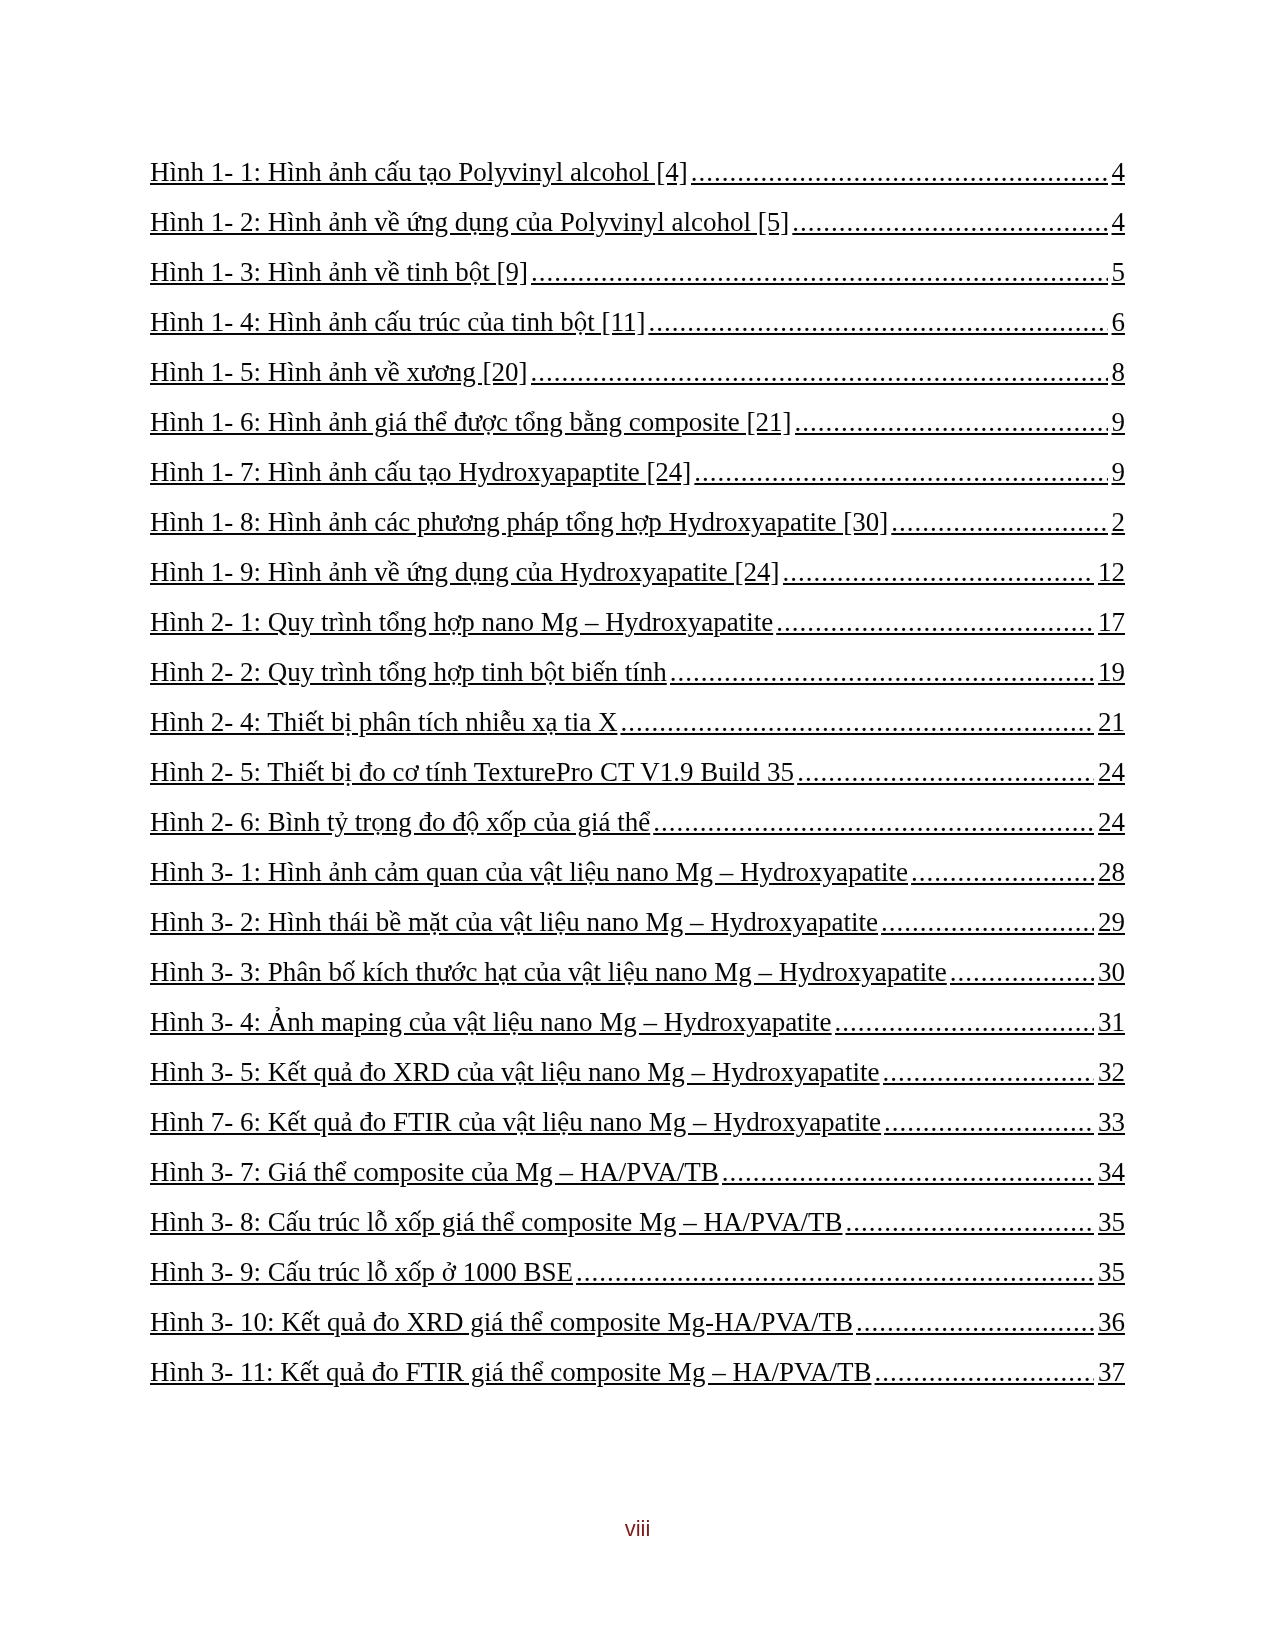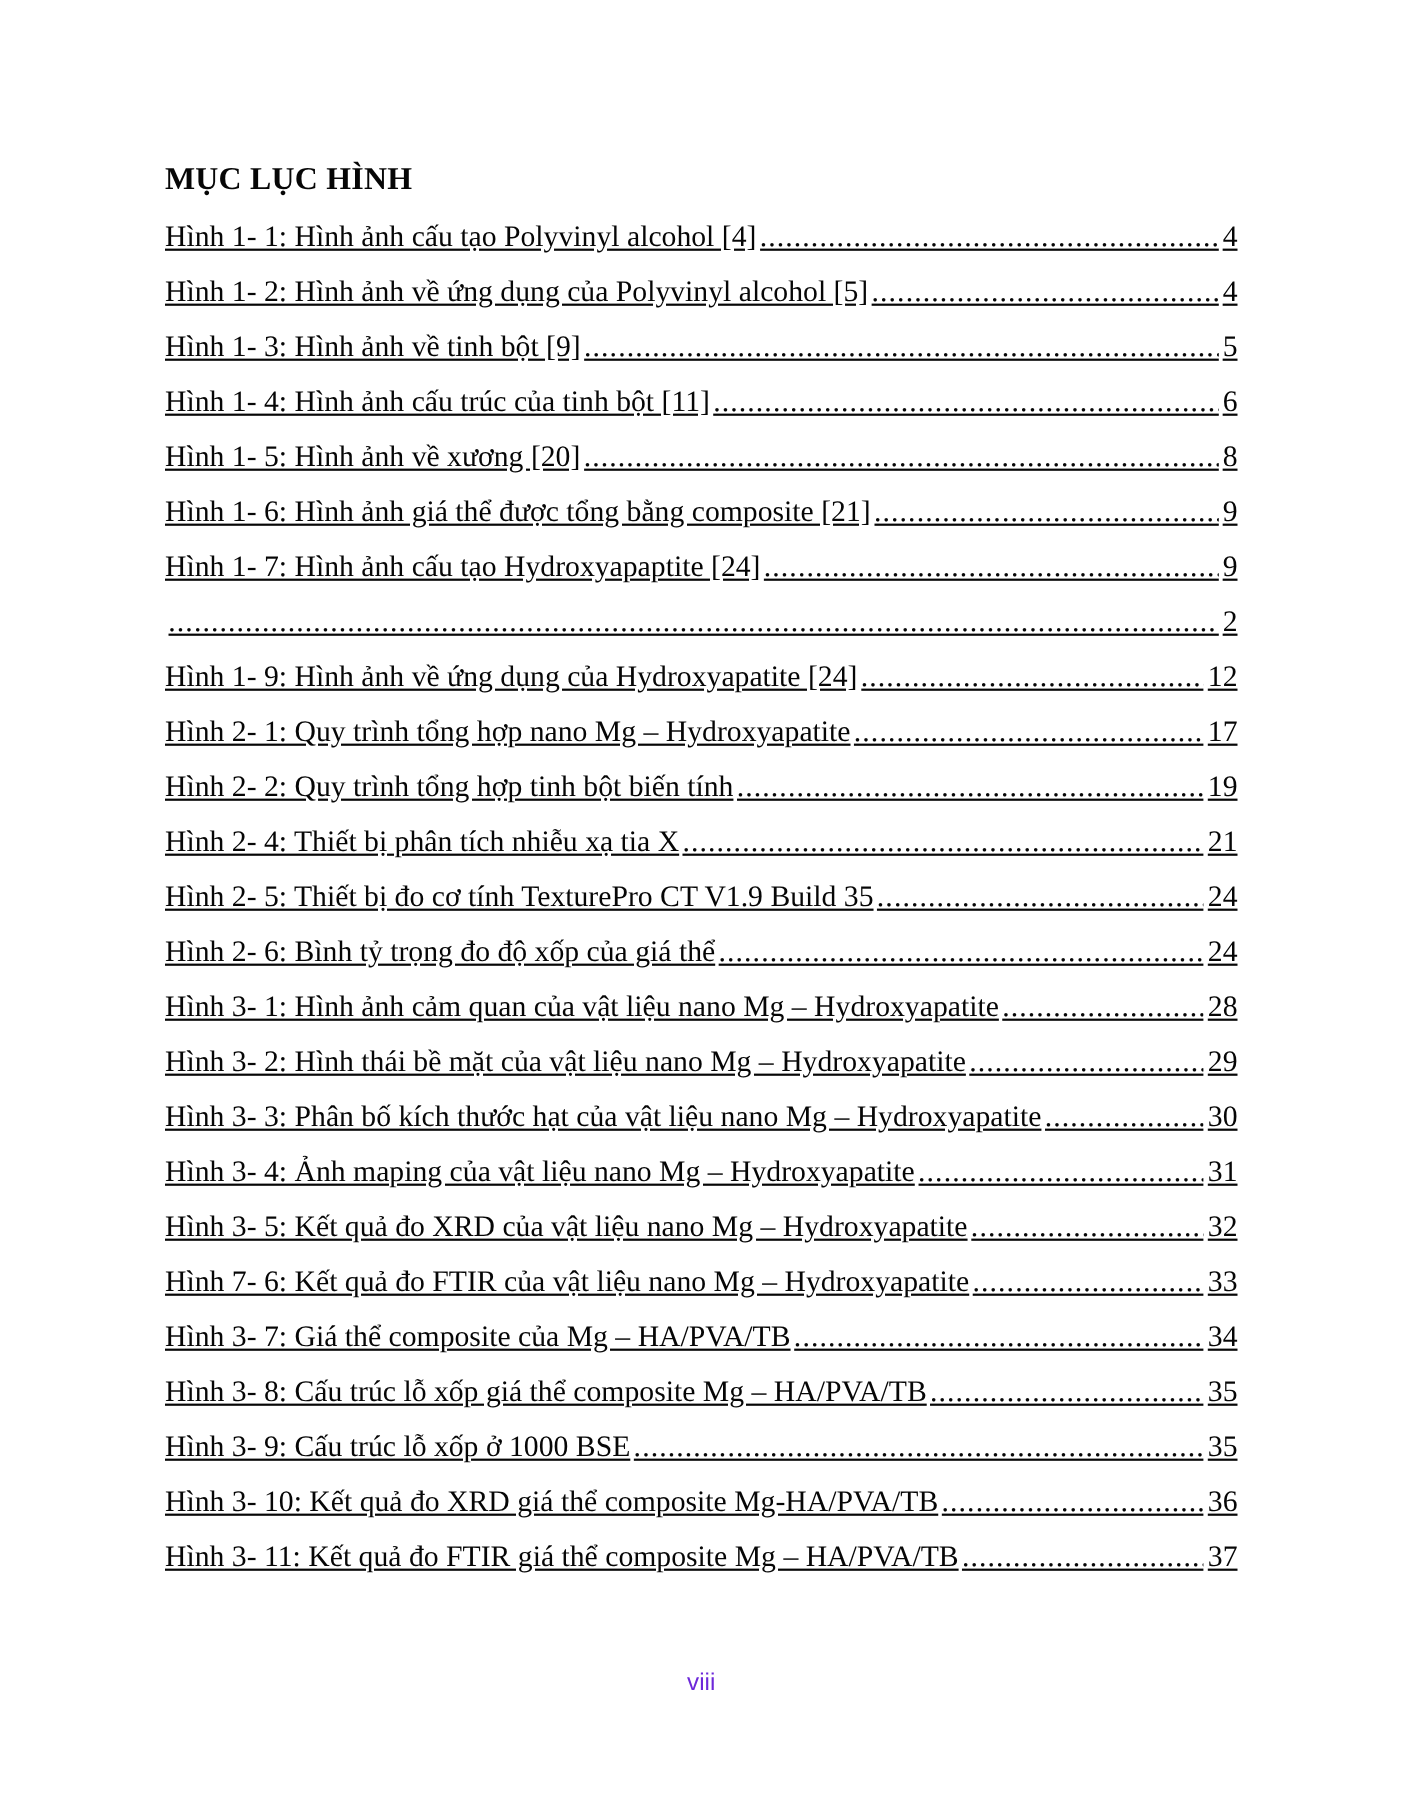--- a/index.html
+++ b/index.html
@@ -56,28 +56,27 @@
   }
   .footer {
     position: absolute;
     top: 1516px;
     left: 0;
     width: 1275px;
     text-align: center;
     font-family: "Liberation Sans", sans-serif;
     font-size: 22px;
     line-height: 26px;
-    color: #6d28d9;
+    color: #7f1d1d;
   }
 </style>
 </head>
 <body>
 
 <div class="page">
-  <h1 class="doc-title">MỤC LỤC HÌNH</h1>
 
   <div class="toc-list">
   <div class="entry">
     <span class="label">Hình 1- 1: Hình ảnh cấu tạo Polyvinyl alcohol [4]</span>
     <span class="leader"></span>
     <span class="page-num">4</span>
   </div>
 
   <div class="entry">
     <span class="label">Hình 1- 2: Hình ảnh về ứng dụng của Polyvinyl alcohol [5]</span>
@@ -109,20 +108,21 @@
     <span class="page-num">9</span>
   </div>
 
   <div class="entry">
     <span class="label">Hình 1- 7: Hình ảnh cấu tạo Hydroxyapaptite [24]</span>
     <span class="leader"></span>
     <span class="page-num">9</span>
   </div>
 
   <div class="entry">
+    <span class="label">Hình 1- 8: Hình ảnh các phương pháp tổng hợp Hydroxyapatite [30]</span>
     <span class="leader"></span>
     <span class="page-num">2</span>
   </div>
 
   <div class="entry">
     <span class="label">Hình 1- 9: Hình ảnh về ứng dụng của Hydroxyapatite [24]</span>
     <span class="leader"></span>
     <span class="page-num">12</span>
   </div>
 

